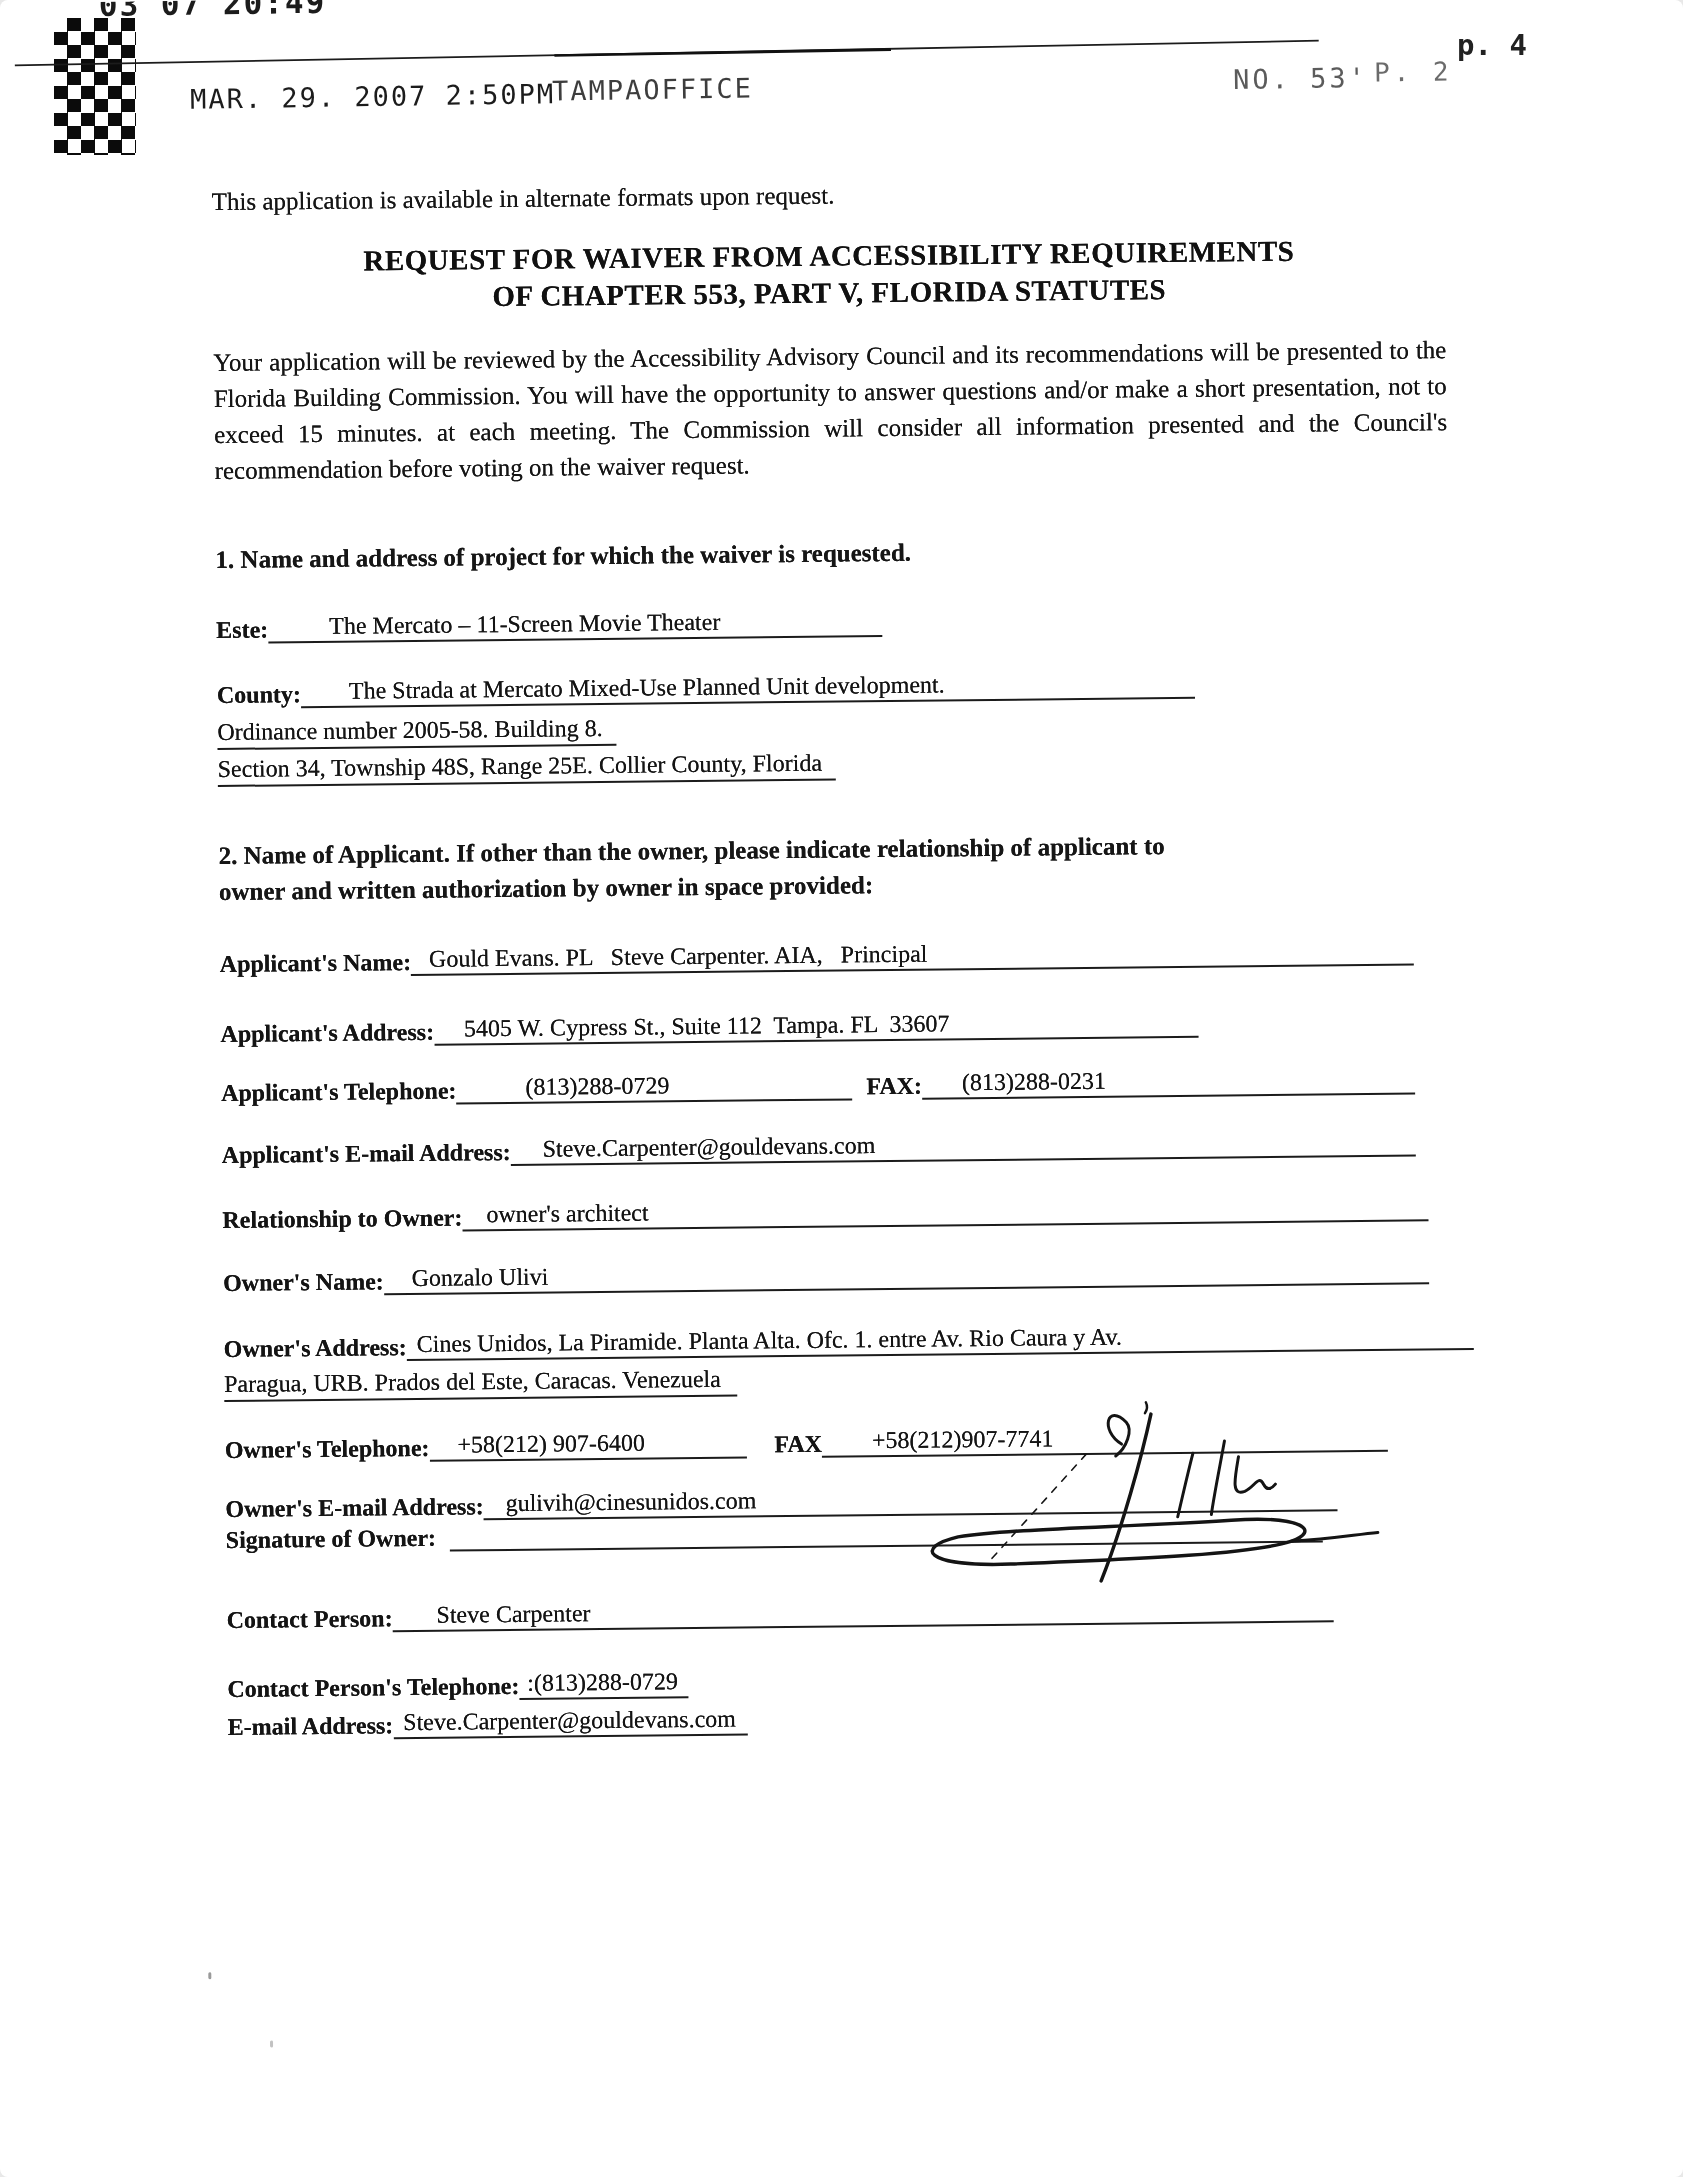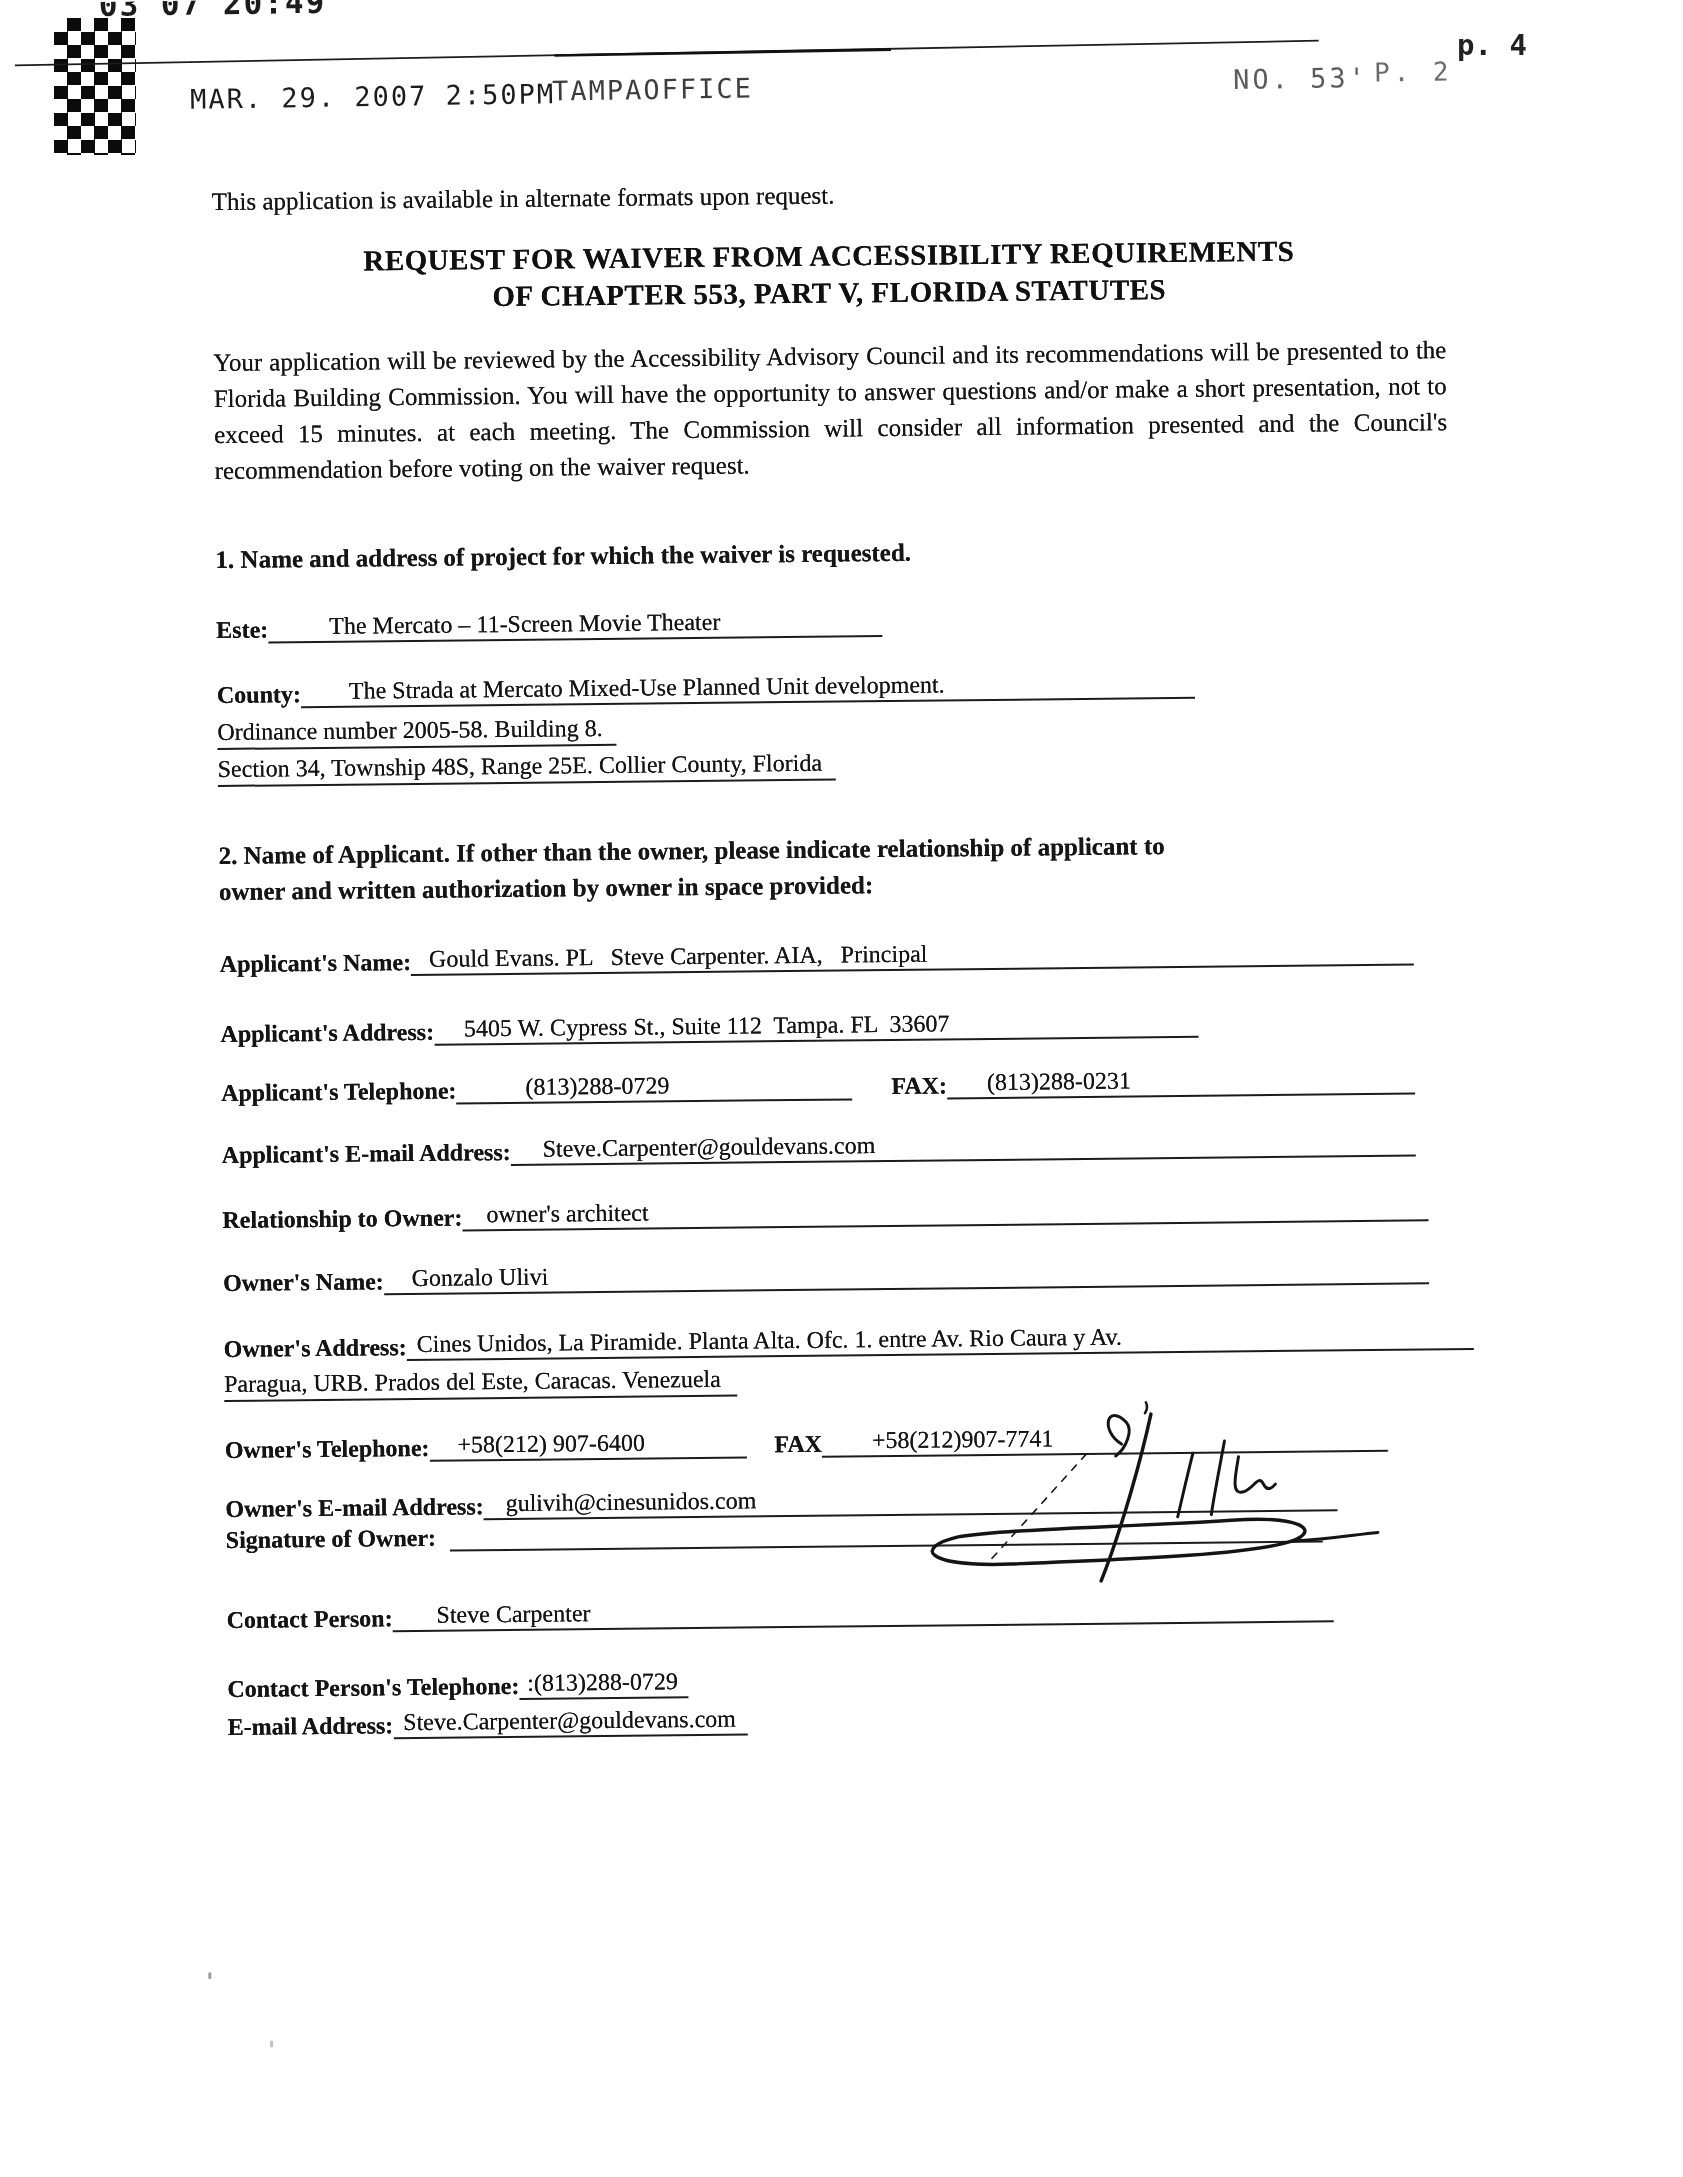--- a/index.html
+++ b/index.html
@@ -1,18 +1,18 @@
 <!DOCTYPE html>
 <html><head>
 <meta charset="utf-8">
 <style>
   html,body{margin:0;padding:0;background:#e8e8e8;}
   #page{
     position:relative;width:1683px;height:2177px;background:#ffffff;
-    overflow:hidden;color:#161616;
+    overflow:hidden;color:#161616;border-radius:8px;
   }
   .serif{font-family:"Liberation Serif", serif;}
   .mono{font-family:"DejaVu Sans Mono", monospace;}
   .abs{position:absolute;}
   
   .checker{
     background-image:conic-gradient(#0b0b0b 0 90deg, transparent 90deg 180deg, #0b0b0b 180deg 270deg, transparent 270deg 360deg);
     background-size:27px 27px;
   }
   .faxstamp{color:#1c1c1c;letter-spacing:2px;}
@@ -107,21 +107,21 @@
     </div>
 
     <div class="row" style="top:1016px;width:978px;">
       <span class="lbl">Applicant's Address:</span>
       <span class="fill" style="padding-left:30px;">5405 W. Cypress St., Suite 112  Tampa. FL  33607</span>
     </div>
 
     <div class="row" style="top:1075px;width:1194px;">
       <span class="lbl">Applicant's Telephone:</span>
       <span class="seg" style="width:327px;padding-left:69px;">(813)288-0729</span>
-      <span class="lbl" style="margin-left:39px;">FAX:</span>
+      <span class="lbl" style="margin-left:14px;">FAX:</span>
       <span class="fill" style="padding-left:40px;">(813)288-0231</span>
     </div>
 
     <div class="row" style="top:1137px;width:1194px;">
       <span class="lbl">Applicant's E-mail Address:</span>
       <span class="fill" style="padding-left:32px;">Steve.Carpenter@gouldevans.com</span>
     </div>
 
     <div class="row" style="top:1202px;width:1206px;">
       <span class="lbl">Relationship to Owner:</span>

